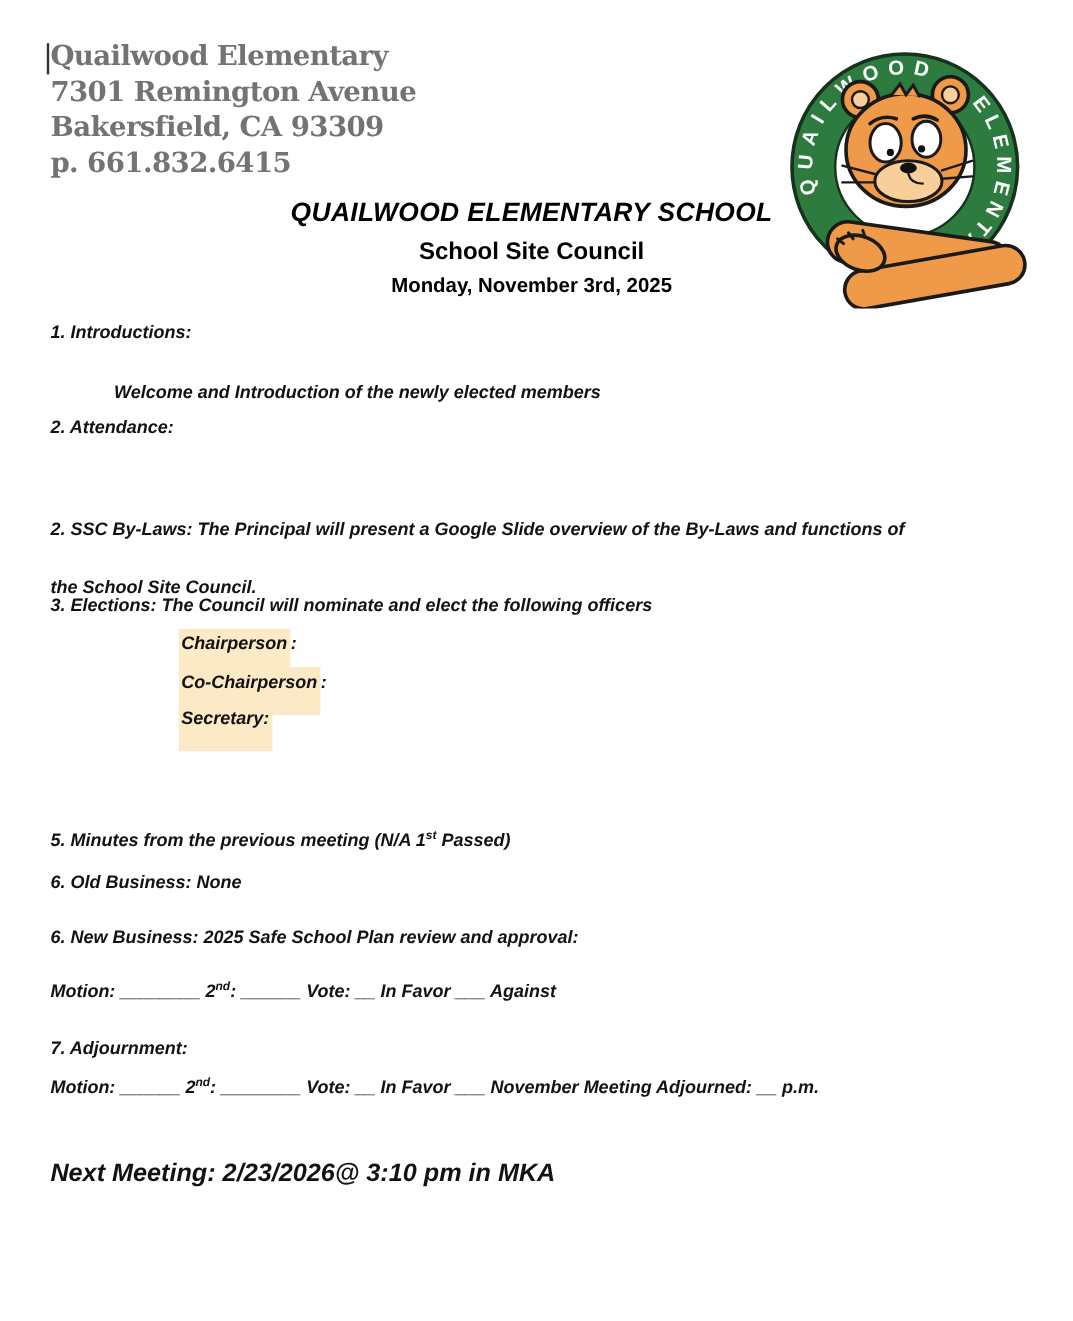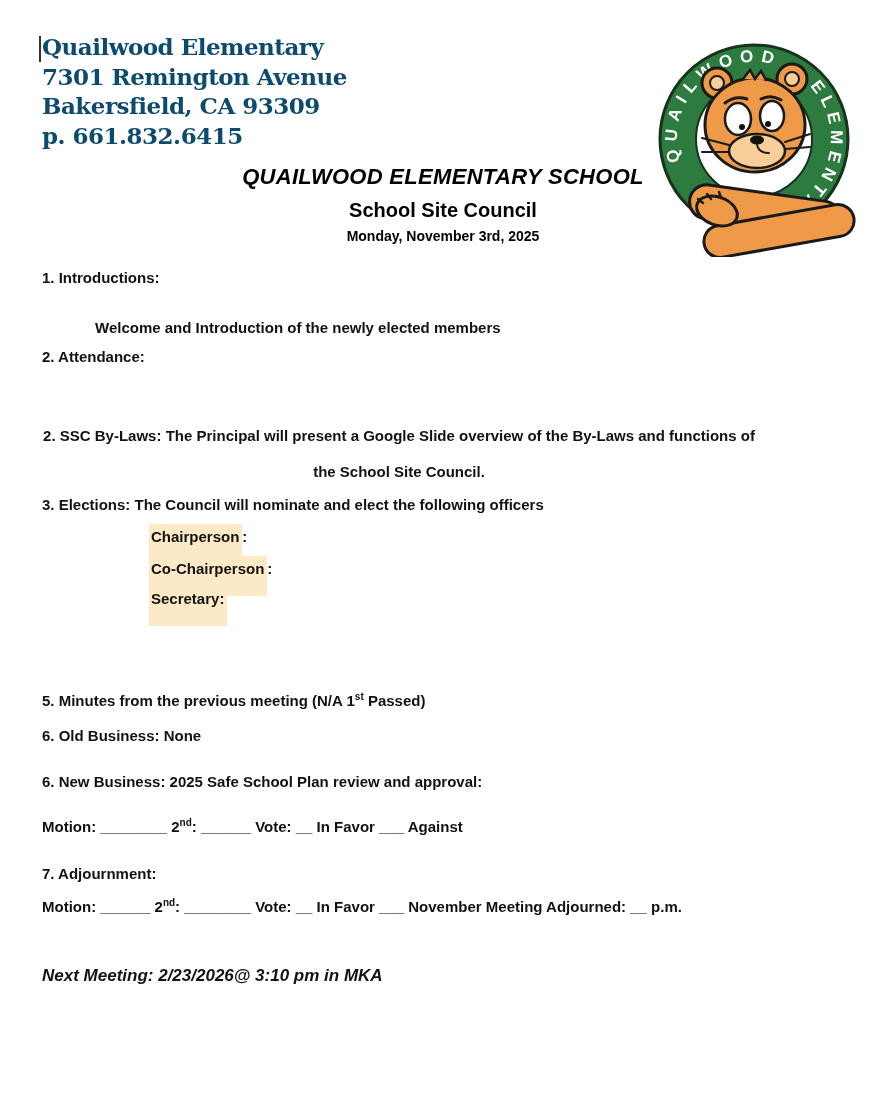--- a/index.html
+++ b/index.html
@@ -4,38 +4,38 @@
 <style>
   html,body{margin:0;padding:0;background:#ffffff;}
   .page{
     position:relative;width:894px;height:1101px;background:#ffffff;
     font-family:"Liberation Sans",sans-serif;color:#0f0f0f;overflow:hidden;
   }
   
   .letterhead{
     position:absolute;left:42px;top:32px;
     font-family:"DejaVu Serif",serif;font-weight:bold;
-    font-size:23px;line-height:29.5px;letter-spacing:-0.5px;color:#0c4a6e;
+    font-size:23px;line-height:29.5px;letter-spacing:-0.5px;color:#737373;
   }
   .text-cursor{position:absolute;left:39px;top:36px;width:2px;height:26px;background:#333;}
   
   .logo{position:absolute;left:651px;top:27px;width:212px;height:230px;}
   
   .title-line{position:absolute;left:13px;width:860px;text-align:center;font-weight:bold;color:#000;}
   .t-school{top:164px;font-size:22px;font-style:italic;letter-spacing:0.3px;}
   .t-council{top:199px;font-size:20px;}
-  .t-date{top:228px;font-size:14px;}
+  .t-date{top:228px;font-size:17px;}
   
-  .line{position:absolute;left:42px;font-weight:bold;font-size:15px;white-space:pre;color:#121212;}
+  .line{position:absolute;left:42px;font-weight:bold;font-size:15px;white-space:pre;color:#121212;font-style:italic;}
   .line sup{font-size:10px;line-height:0;}
-  .wrap{white-space:normal;width:714px;line-height:36px;text-align:center;}
+  .wrap{white-space:normal;width:714px;line-height:48px;}
   .indent1{left:95px;text-align:center;}
   .indent2{left:149px;}
   .hl{background:#fce9c6;padding:4px 3px 19px 2px;}
-  .next-meeting{font-style:italic;font-size:17px;}
+  .next-meeting{font-style:italic;font-size:21px;}
 </style>
 </head>
 <body>
 
 <div class="page">
 
   <div class="text-cursor"></div>
 
   <div class="letterhead">
     <div>Quailwood Elementary</div>

